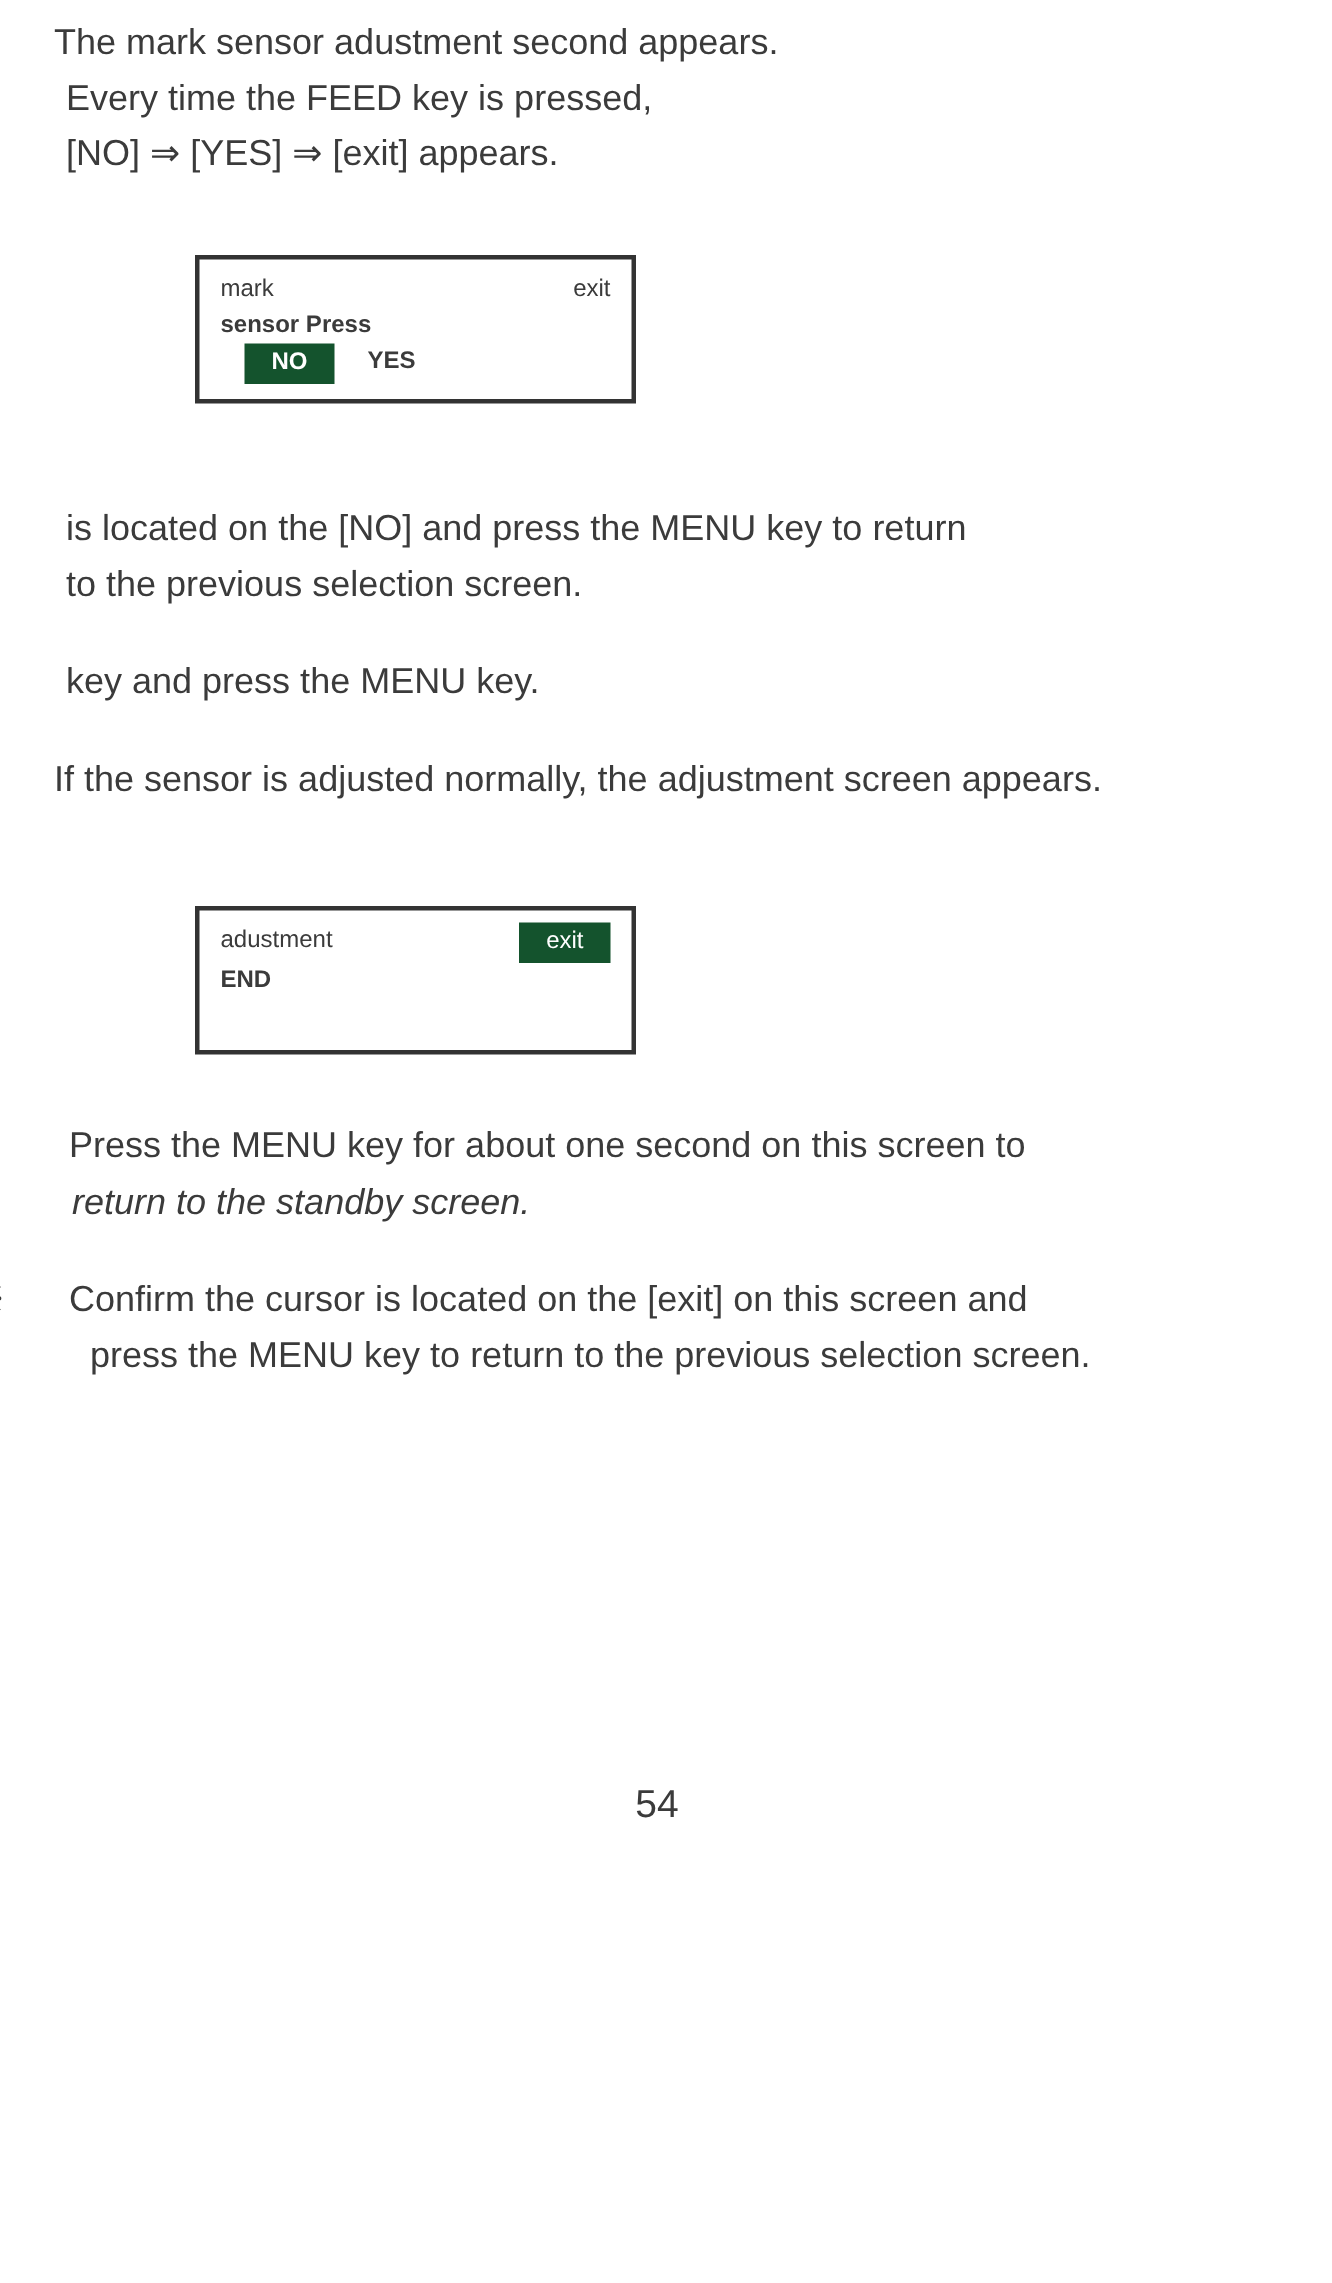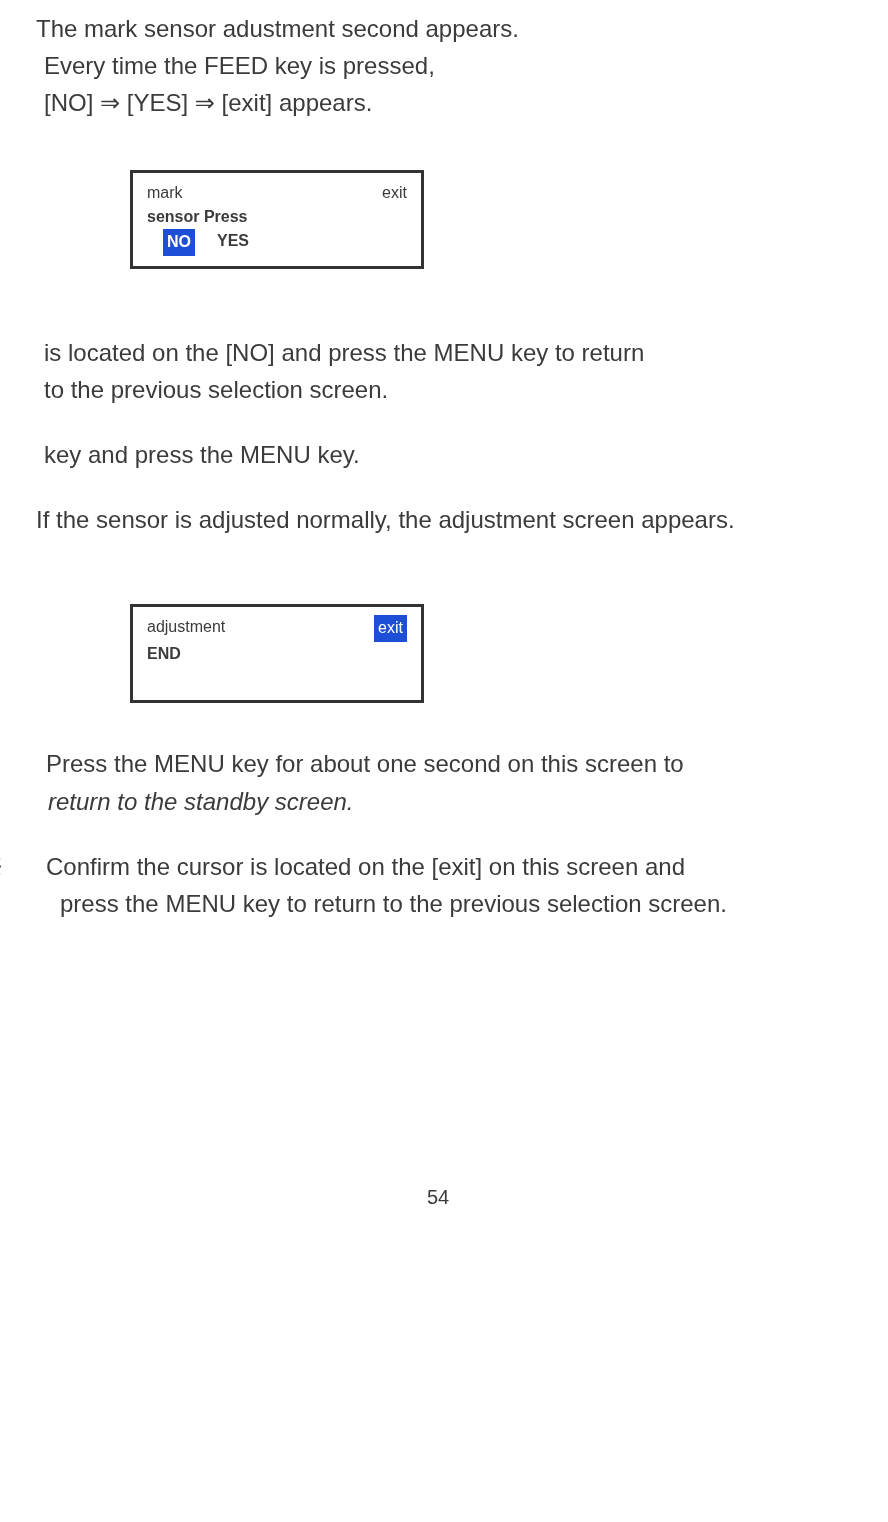--- a/index.html
+++ b/index.html
@@ -38,31 +38,31 @@
     .lcd .row {
       display: flex;
       justify-content: space-between;
     }
     .lcd .row3 {
       display: flex;
       gap: 22px;
       padding-left: 16px;
     }
     .highlight {
-      background: #1d4ed8;
+      background: #14532d;
       color: #fff;
       font-weight: bold;
-      padding: 1px 4px;
+      padding: 1px 18px;
     }
     .bold {
       font-weight: bold;
     }
     .page-number {
       text-align: center;
-      font-size: 20px;
+      font-size: 26px;
       margin-top: 260px;
     }
   </style>
 </head>
 <body>
 
 
 
 <div class="step">
   <div class="hanging">
@@ -97,21 +97,21 @@
 </div>
 
 <div class="step">
   <div class="hanging">
     <span class="step-marker">●</span><span>If the sensor is adjusted normally, the adjustment screen appears.</span>
   </div>
 </div>
 
 <div class="lcd" style="margin-top:38px; margin-bottom:42px;">
   <div class="row">
-    <span>adjustment</span>
+    <span>adustment</span>
     <span class="highlight" style="font-weight:normal;">exit</span>
   </div>
   <div class="bold">END</div>
   <div>&nbsp;</div>
 </div>
 
 <div class="step" style="padding-left:10px;">
   <div class="hanging">
     <span class="step-marker">●</span><span>Press the MENU key for about one second on this screen to</span>
   </div>

